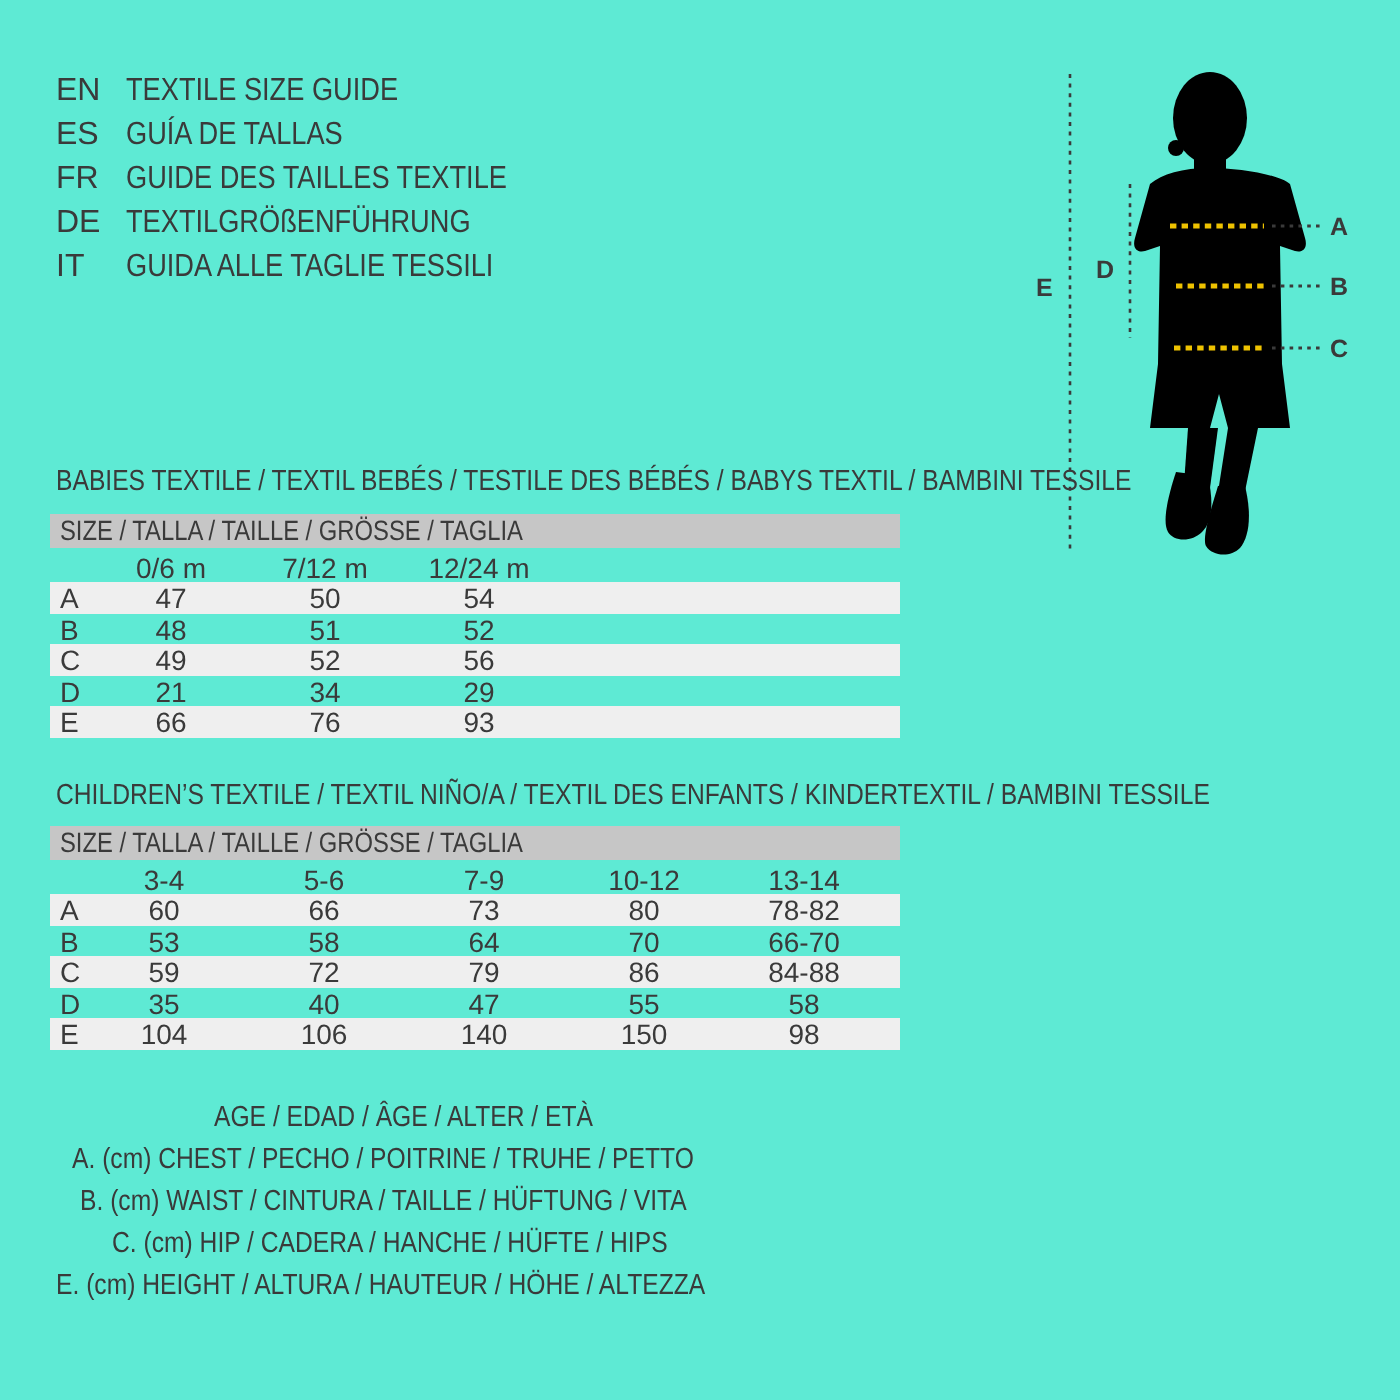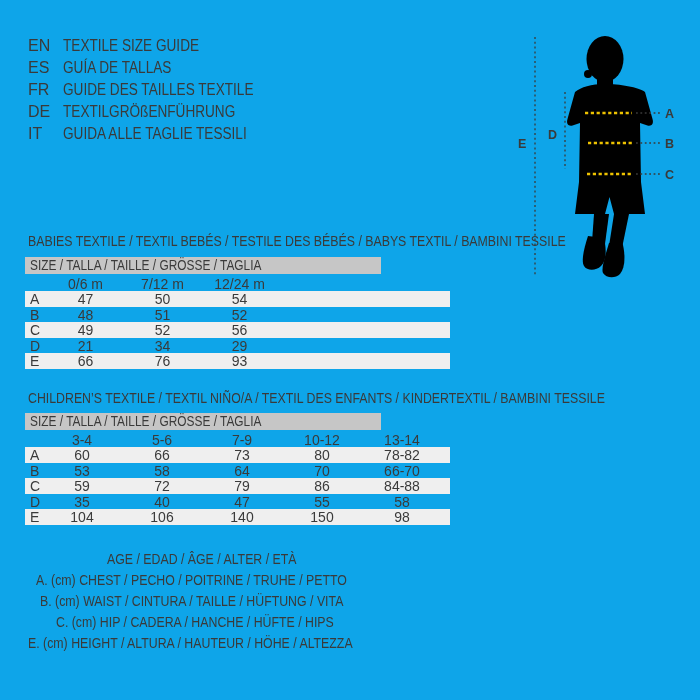--- a/index.html
+++ b/index.html
@@ -4,38 +4,38 @@
 <style>
   * { margin:0; padding:0; box-sizing:border-box; }
   html,body { width:700px; height:700px; }
   body {
     background:#ffffff;
     font-family:"Liberation Sans", sans-serif;
     color:#3a3a3a;
     position:relative;
     overflow:hidden;
   }
-  .page { position:absolute; left:0; top:0; width:700px; height:700px; background:#0ea5e9; }
+  .page { position:absolute; left:0; top:0; width:700px; height:700px; background:#5eead4; }
 
   
   .cond { display:inline-block; transform:scaleX(0.85); transform-origin:0 50%; white-space:nowrap; }
 
   
   .lang-list { position:absolute; left:28px; top:35px; font-size:16px; line-height:22px; }
   .lang-row { display:flex; }
   .lang-code { flex:0 0 35px; width:35px; }
 
   
   .section-heading { position:absolute; left:28px; height:16px; line-height:16px; font-size:14.5px; white-space:nowrap; }
   .heading-babies { top:233px; }
   .heading-children { top:390px; }
 
   
   .size-bar {
-    position:absolute; left:25px; width:356px; height:17px;
+    position:absolute; left:25px; width:425px; height:17px;
     background:#c6c6c6; font-size:14px; line-height:17px; padding-left:5px;
     white-space:nowrap;
   }
   .size-bar-babies { top:257px; }
   .size-bar-children { top:413px; }
 
   
   .tbl { position:absolute; left:25px; width:425px; font-size:14px; }
   .tbl-babies { top:276px; }
   .tbl-children { top:432px; }

